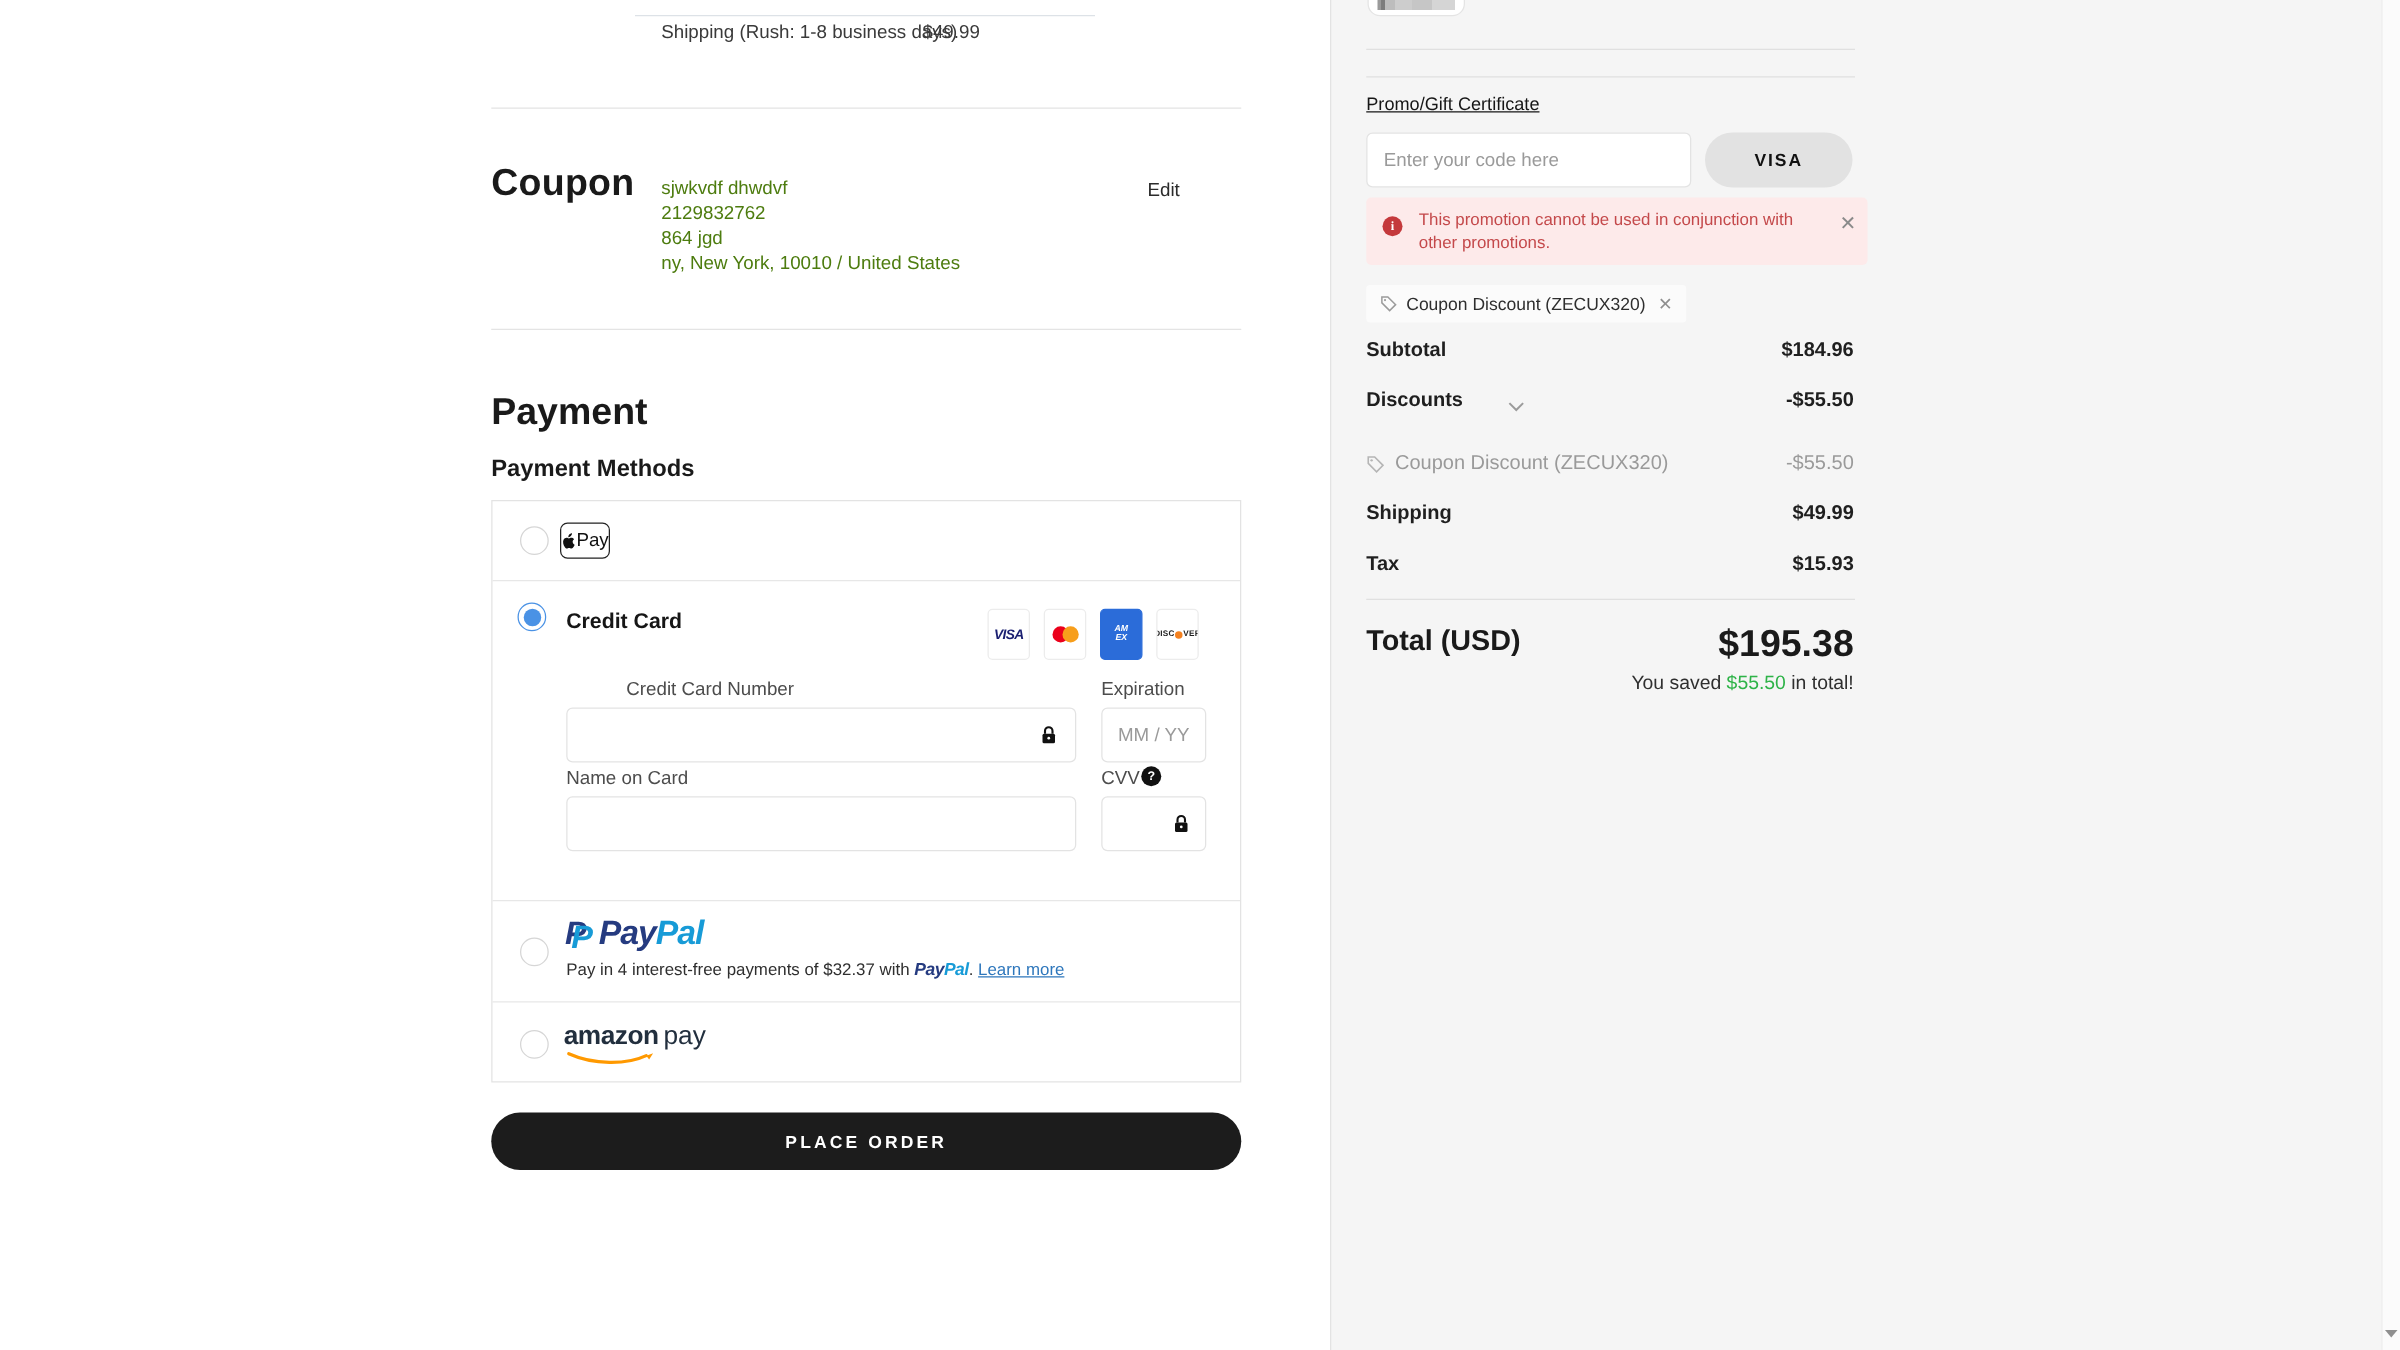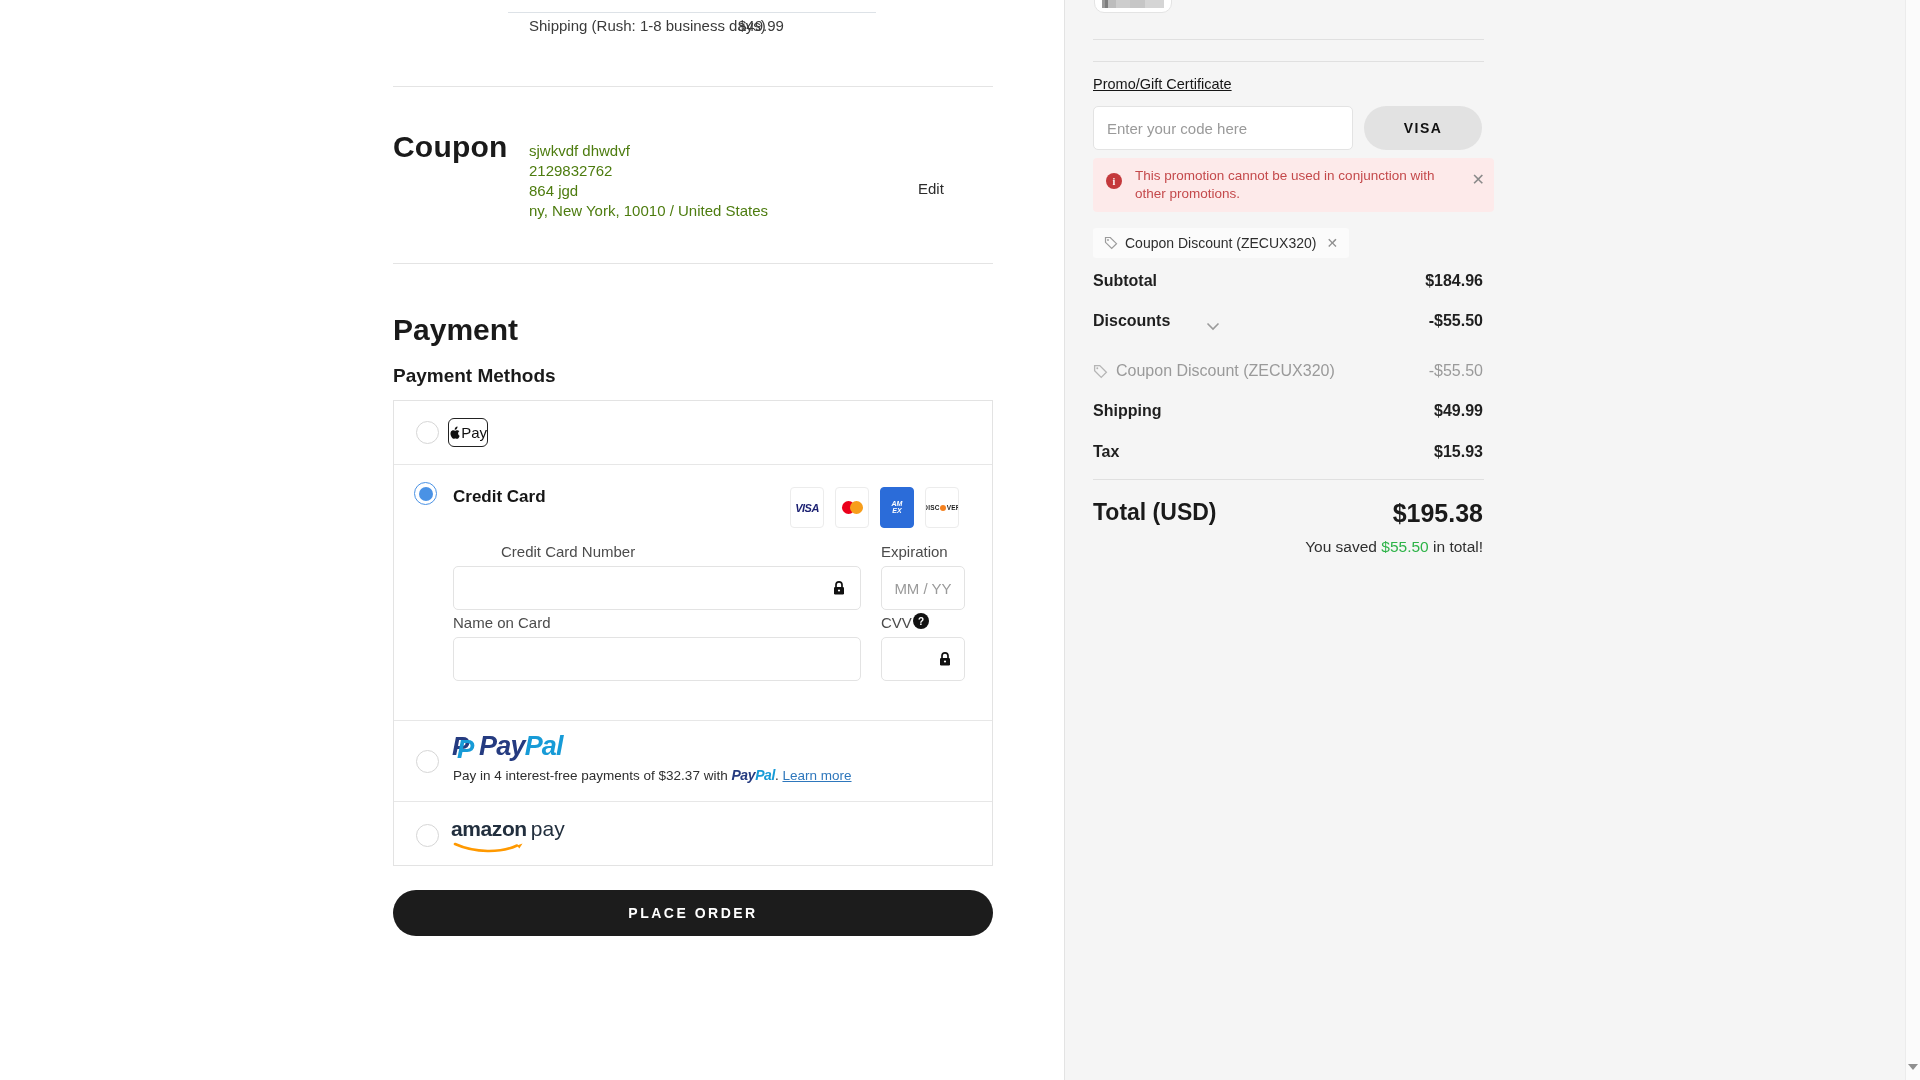--- a/index.html
+++ b/index.html
@@ -8,21 +8,21 @@
   .canvas { position:relative; width:1920px; height:1080px; background:#fff; overflow:hidden; }
   .abs { position:absolute; }
 
   
   .top-divider { left:508px; top:12px; width:368px; height:1px; background:#dde2e7; }
   .ship-label { left:529px; top:17px; font-size:15px; color:#3a3a3a; }
   .ship-value { left:738px; top:17px; font-size:15px; color:#3a3a3a; }
   .hr { height:1px; background:#e4e4e4; }
   .billing-title { left:393px; top:130px; font-size:30px; font-weight:700; letter-spacing:.2px; }
   .billing-block { left:529px; top:141px; font-size:15px; line-height:20px; color:#4d7c0f; }
-  .edit-link { left:918px; top:144px; font-size:15px; color:#2b2b2b; cursor:pointer;margin-top:36px; }
+  .edit-link { left:918px; top:144px; font-size:15px; color:#2b2b2b; cursor:pointer; }
   .payment-title { left:393px; top:313px; font-size:30px; font-weight:700; }
   .methods-title { left:393px; top:365px; font-size:19px; font-weight:700; }
   .methods-box { left:393px; top:400px; width:600px; height:466px; border:1px solid #e3e3e3; background:#fff; }
   .mrow { position:absolute; left:0; width:598px; }
   .rowline { position:absolute; left:0; width:598px; height:1px; background:#e7e7e7; }
 
   .radio { position:absolute; width:23px; height:23px; border-radius:50%; border:1px solid #d6d6d6; background:#fff; cursor:pointer; }
   .radio.sel { border:1.5px solid #4a92e5; display:flex; align-items:center; justify-content:center; }
   .radio.sel .dot { width:14px; height:14px; border-radius:50%; background:#4a92e5; }
 
@@ -75,21 +75,21 @@
   .chip { left:28px; top:228px; height:30px; background:#fbfbfb; border-radius:3px; display:inline-flex; align-items:center; padding:0 11px; gap:7px; }
   .chip-label { font-size:14px; color:#2e2e2e; }
   .chip-close { font-size:14px; color:#8f8f8f; cursor:pointer; margin-left:3px; }
 
   .srow-label { position:absolute; left:28px; font-size:16px; font-weight:600; color:#1f1f1f; }
   .srow-value { position:absolute; right:422px; font-size:16px; font-weight:600; color:#1f1f1f; text-align:right; }
   .muted { color:#9a9a9a; font-weight:400; }
   .chev { position:absolute; left:113px; top:3px; }
   .coupon-row-label { position:absolute; left:28px; font-size:16px; color:#9a9a9a; display:flex; align-items:center; gap:8px; }
   .total-label { position:absolute; left:28px; top:499px; font-size:23px; font-weight:700; }
-  .total-value { position:absolute; right:422px; top:499px; font-size:25px; font-weight:700; }
+  .total-value { position:absolute; right:422px; top:499px; font-size:30px; font-weight:700; }
   .saved-line { position:absolute; right:422px; top:538px; font-size:15.5px; color:#2f2f2f; }
   .saved-amt { color:#2eb348; }
 
   
   .scrollbar { left:1905px; top:0; width:15px; height:1080px; background:#fbfbfb; border-left:1px solid #ececec; }
   .sb-arrow { position:absolute; left:2px; top:1064px; width:0; height:0; border-left:5px solid transparent; border-right:5px solid transparent; border-top:6px solid #8f8f8f; }
 </style>
 </head>
 <body>
 

